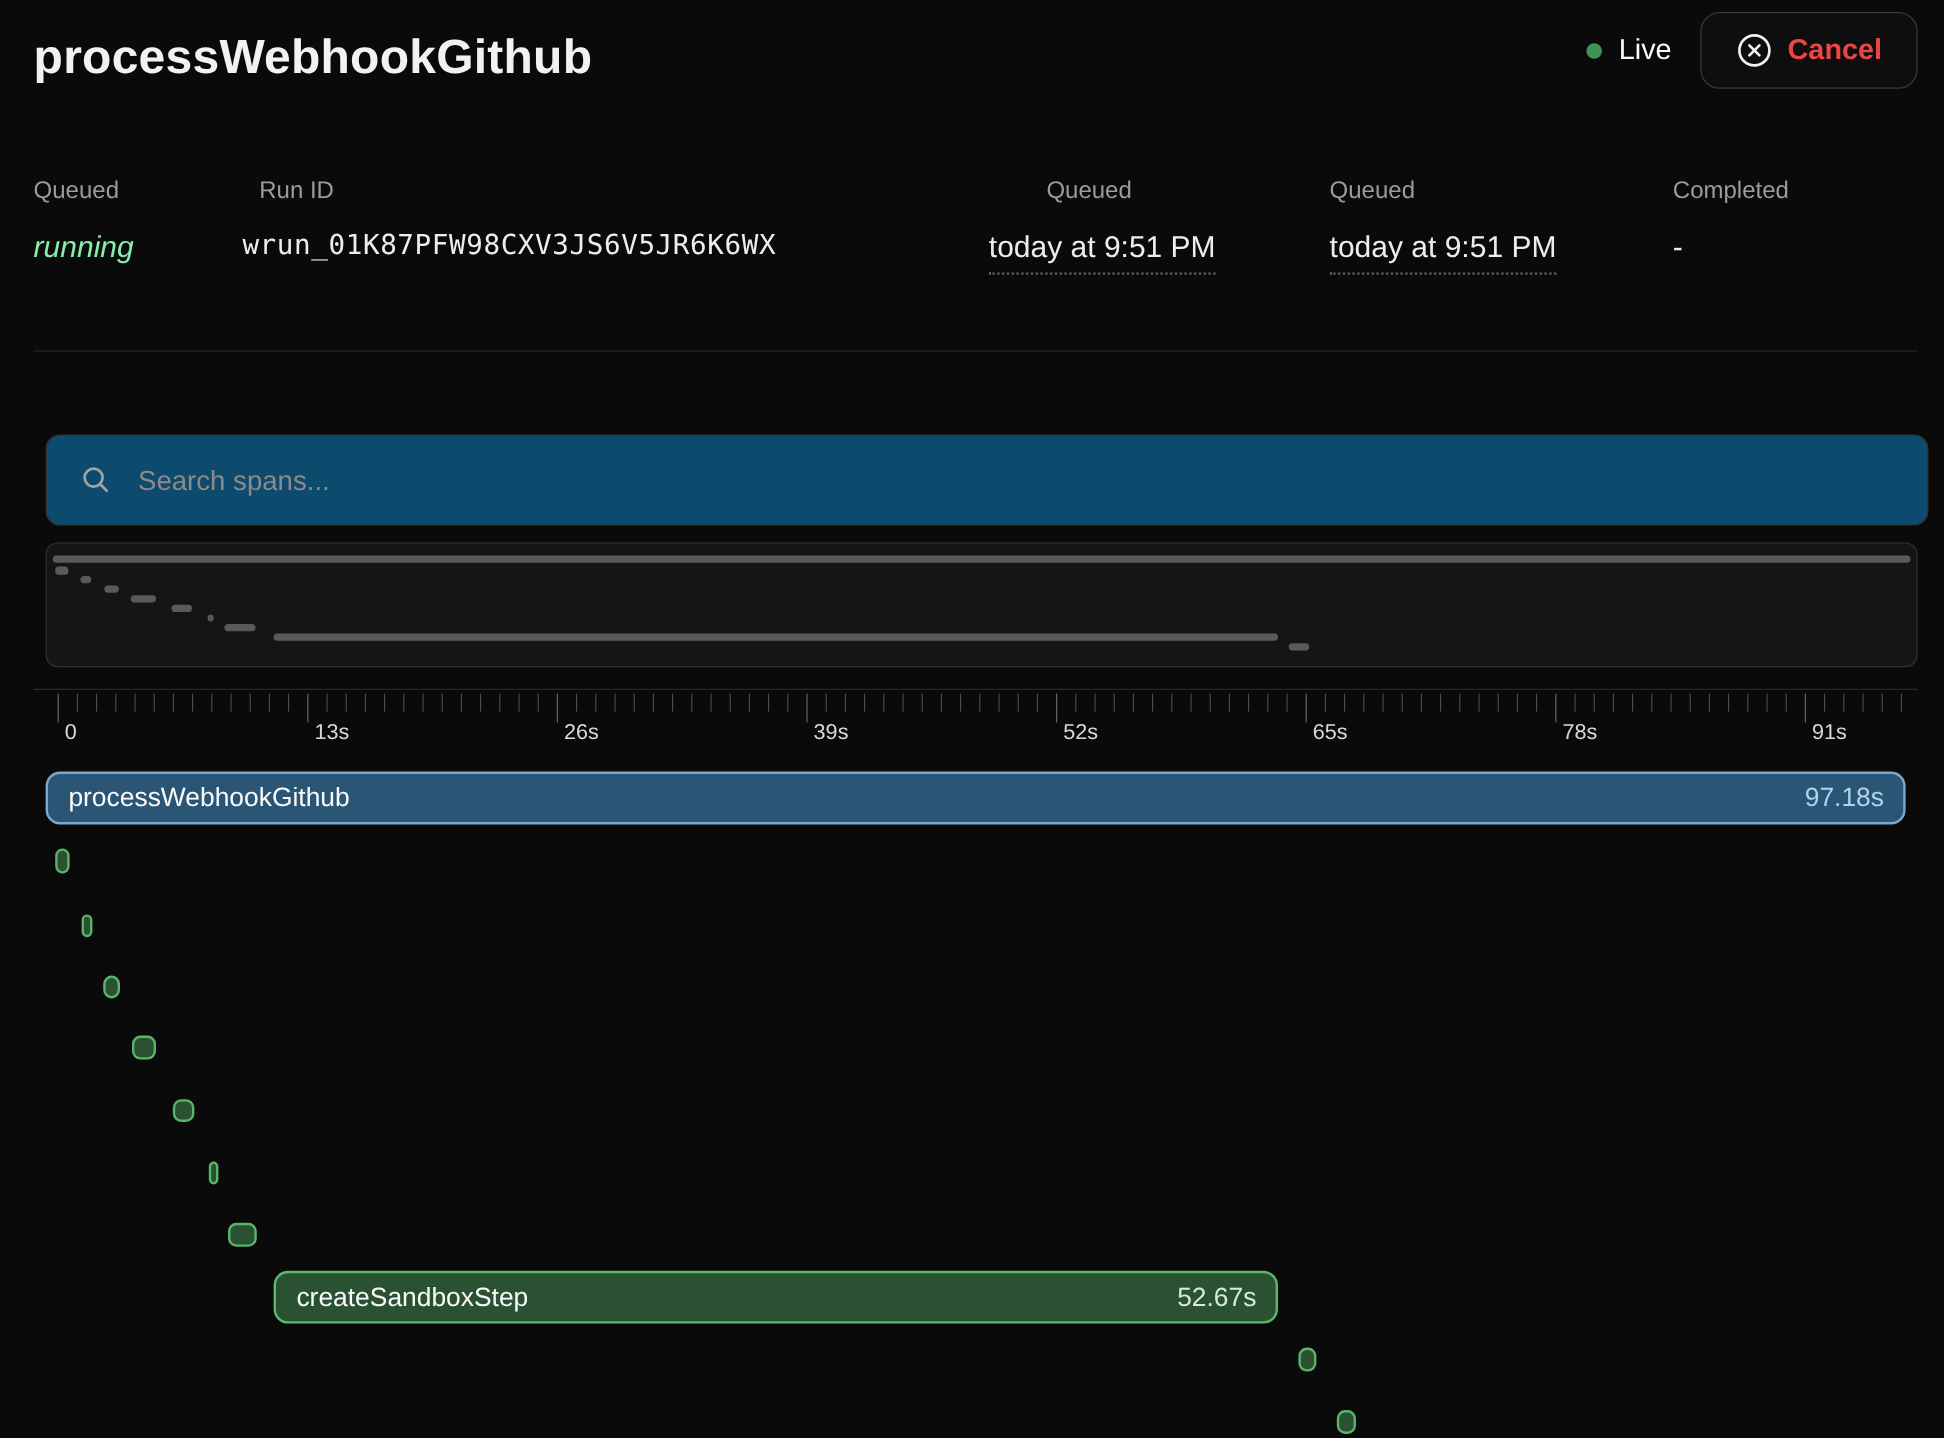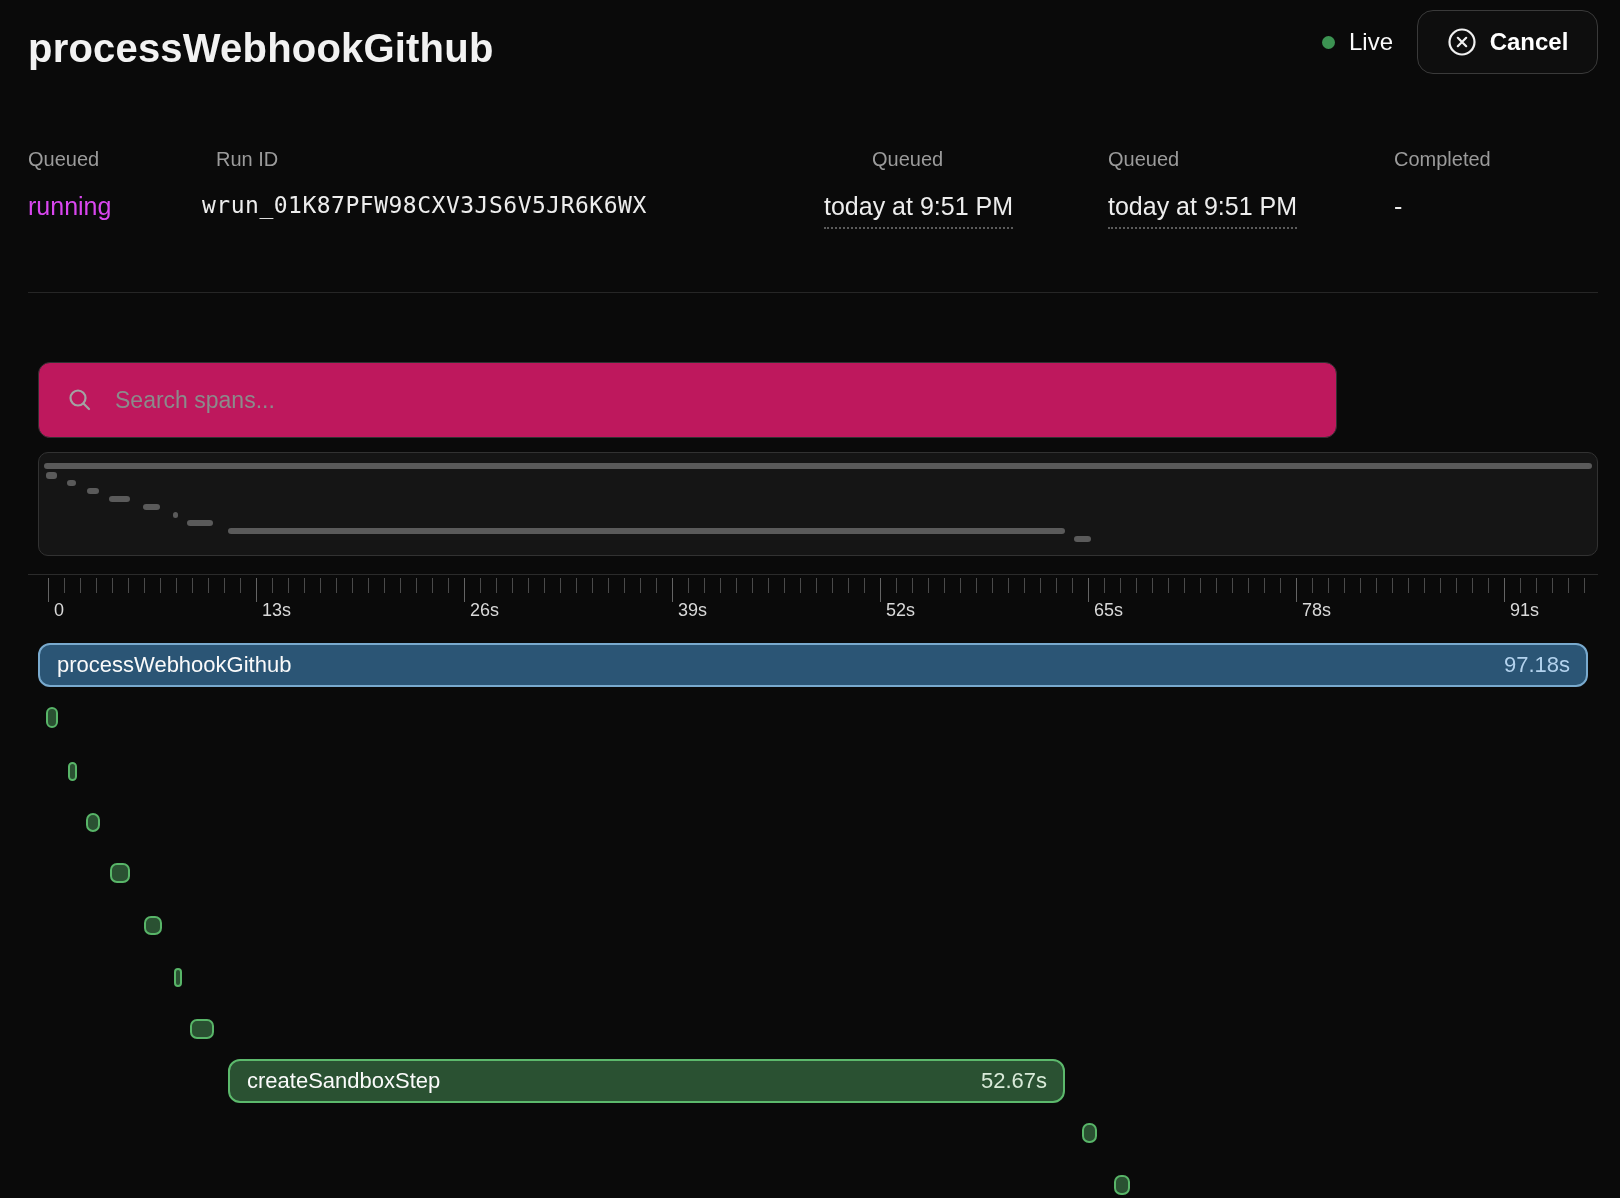--- a/index.html
+++ b/index.html
@@ -8,33 +8,33 @@
   .abs{position:absolute;}
 
   
   .title{left:28px;top:26px;font-size:40px;font-weight:700;color:#f2f2f2;letter-spacing:.2px;}
   .live-wrap{left:1322px;top:28px;display:flex;align-items:center;gap:14px;}
   .live-dot{width:13px;height:13px;border-radius:50%;background:#3c9352;}
   .live-label{font-size:24px;color:#fafafa;}
   .cancel-btn{left:1417px;top:10px;width:181px;height:64px;border-radius:16px;
     border:1px solid #3a3a3a;background:#0e0e0e;display:flex;align-items:center;
     justify-content:center;gap:13px;cursor:pointer;box-sizing:border-box;}
-  .cancel-label{font-size:24px;font-weight:600;color:#ffffff;}
+  .cancel-label{font-size:24px;font-weight:600;color:#ef4444;}
 
   
   .col-label{top:148px;font-size:20px;color:#9b9b9b;}
   .col-value{top:192px;font-size:25px;color:#ededed;}
   .status-running{color:#4e8bee;}
   .runid{font-family:"DejaVu Sans Mono",monospace;font-size:23px;letter-spacing:.5px;}
   .ts{border-bottom:2px dotted #5b5b5b;padding-bottom:7px;text-align:right;}
   .divider{left:28px;top:292px;width:1570px;height:0;border-top:1px solid #262626;}
 
   
-  .search-box{left:38px;top:362px;width:1299px;height:76px;border:1px solid #313131;
-    border-radius:12px;background:#be185d;display:flex;align-items:center;box-sizing:border-box;}
+  .search-box{left:38px;top:362px;width:1569px;height:76px;border:1px solid #313131;
+    border-radius:12px;background:#0c4a6e;display:flex;align-items:center;box-sizing:border-box;}
   .search-input{flex:1;background:transparent;border:none;outline:none;color:#e8e8e8;
     font-size:23px;font-family:"Liberation Sans",sans-serif;}
   .search-input::placeholder{color:#8b8b8b;}
   .search-icn{margin:0 20px 0 28px;display:flex;}
 
   
   .minimap{left:38px;top:452px;width:1560px;height:104px;border:1px solid #323232;
     border-radius:10px;background:#151515;box-sizing:border-box;cursor:pointer;}
   .mini-item{position:absolute;background:#5a5a5a;border-radius:3px;}
 
@@ -72,21 +72,21 @@
       <svg width="30" height="30" viewBox="0 0 30 30" fill="none">
         <circle cx="15" cy="15" r="12.5" stroke="#f0f0f0" stroke-width="2.2"></circle>
         <path d="M10.8 10.8 L19.2 19.2 M19.2 10.8 L10.8 19.2" stroke="#f0f0f0" stroke-width="2.2" stroke-linecap="round"></path>
       </svg>
     </span>
     <span class="cancel-label">Cancel</span>
   </div>
 
   <div id="run-info">
       <div class="abs col-label" style="left: 28px;">Queued</div>
-      <div class="abs col-value status-running" style="left: 28px; color: #d946ef;">running</div>
+      <div class="abs col-value status-running" style="left: 28px; color: #86efac; font-style: italic;">running</div>
       <div class="abs col-label" style="left: 216px;">Run ID</div>
       <div class="abs col-value runid" style="left: 202px;">wrun_01K87PFW98CXV3JS6V5JR6K6WX</div>
       <div class="abs col-label" style="left: 824px; margin-left: 48px;">Queued</div>
       <div class="abs col-value" style="left: 824px;"><span class="ts">today at 9:51 PM</span></div>
       <div class="abs col-label" style="left: 1108px;">Queued</div>
       <div class="abs col-value" style="left: 1108px;"><span class="ts">today at 9:51 PM</span></div>
       <div class="abs col-label" style="left: 1394px;">Completed</div>
       <div class="abs col-value" style="left: 1394px;">-</div>
     </div>
 

